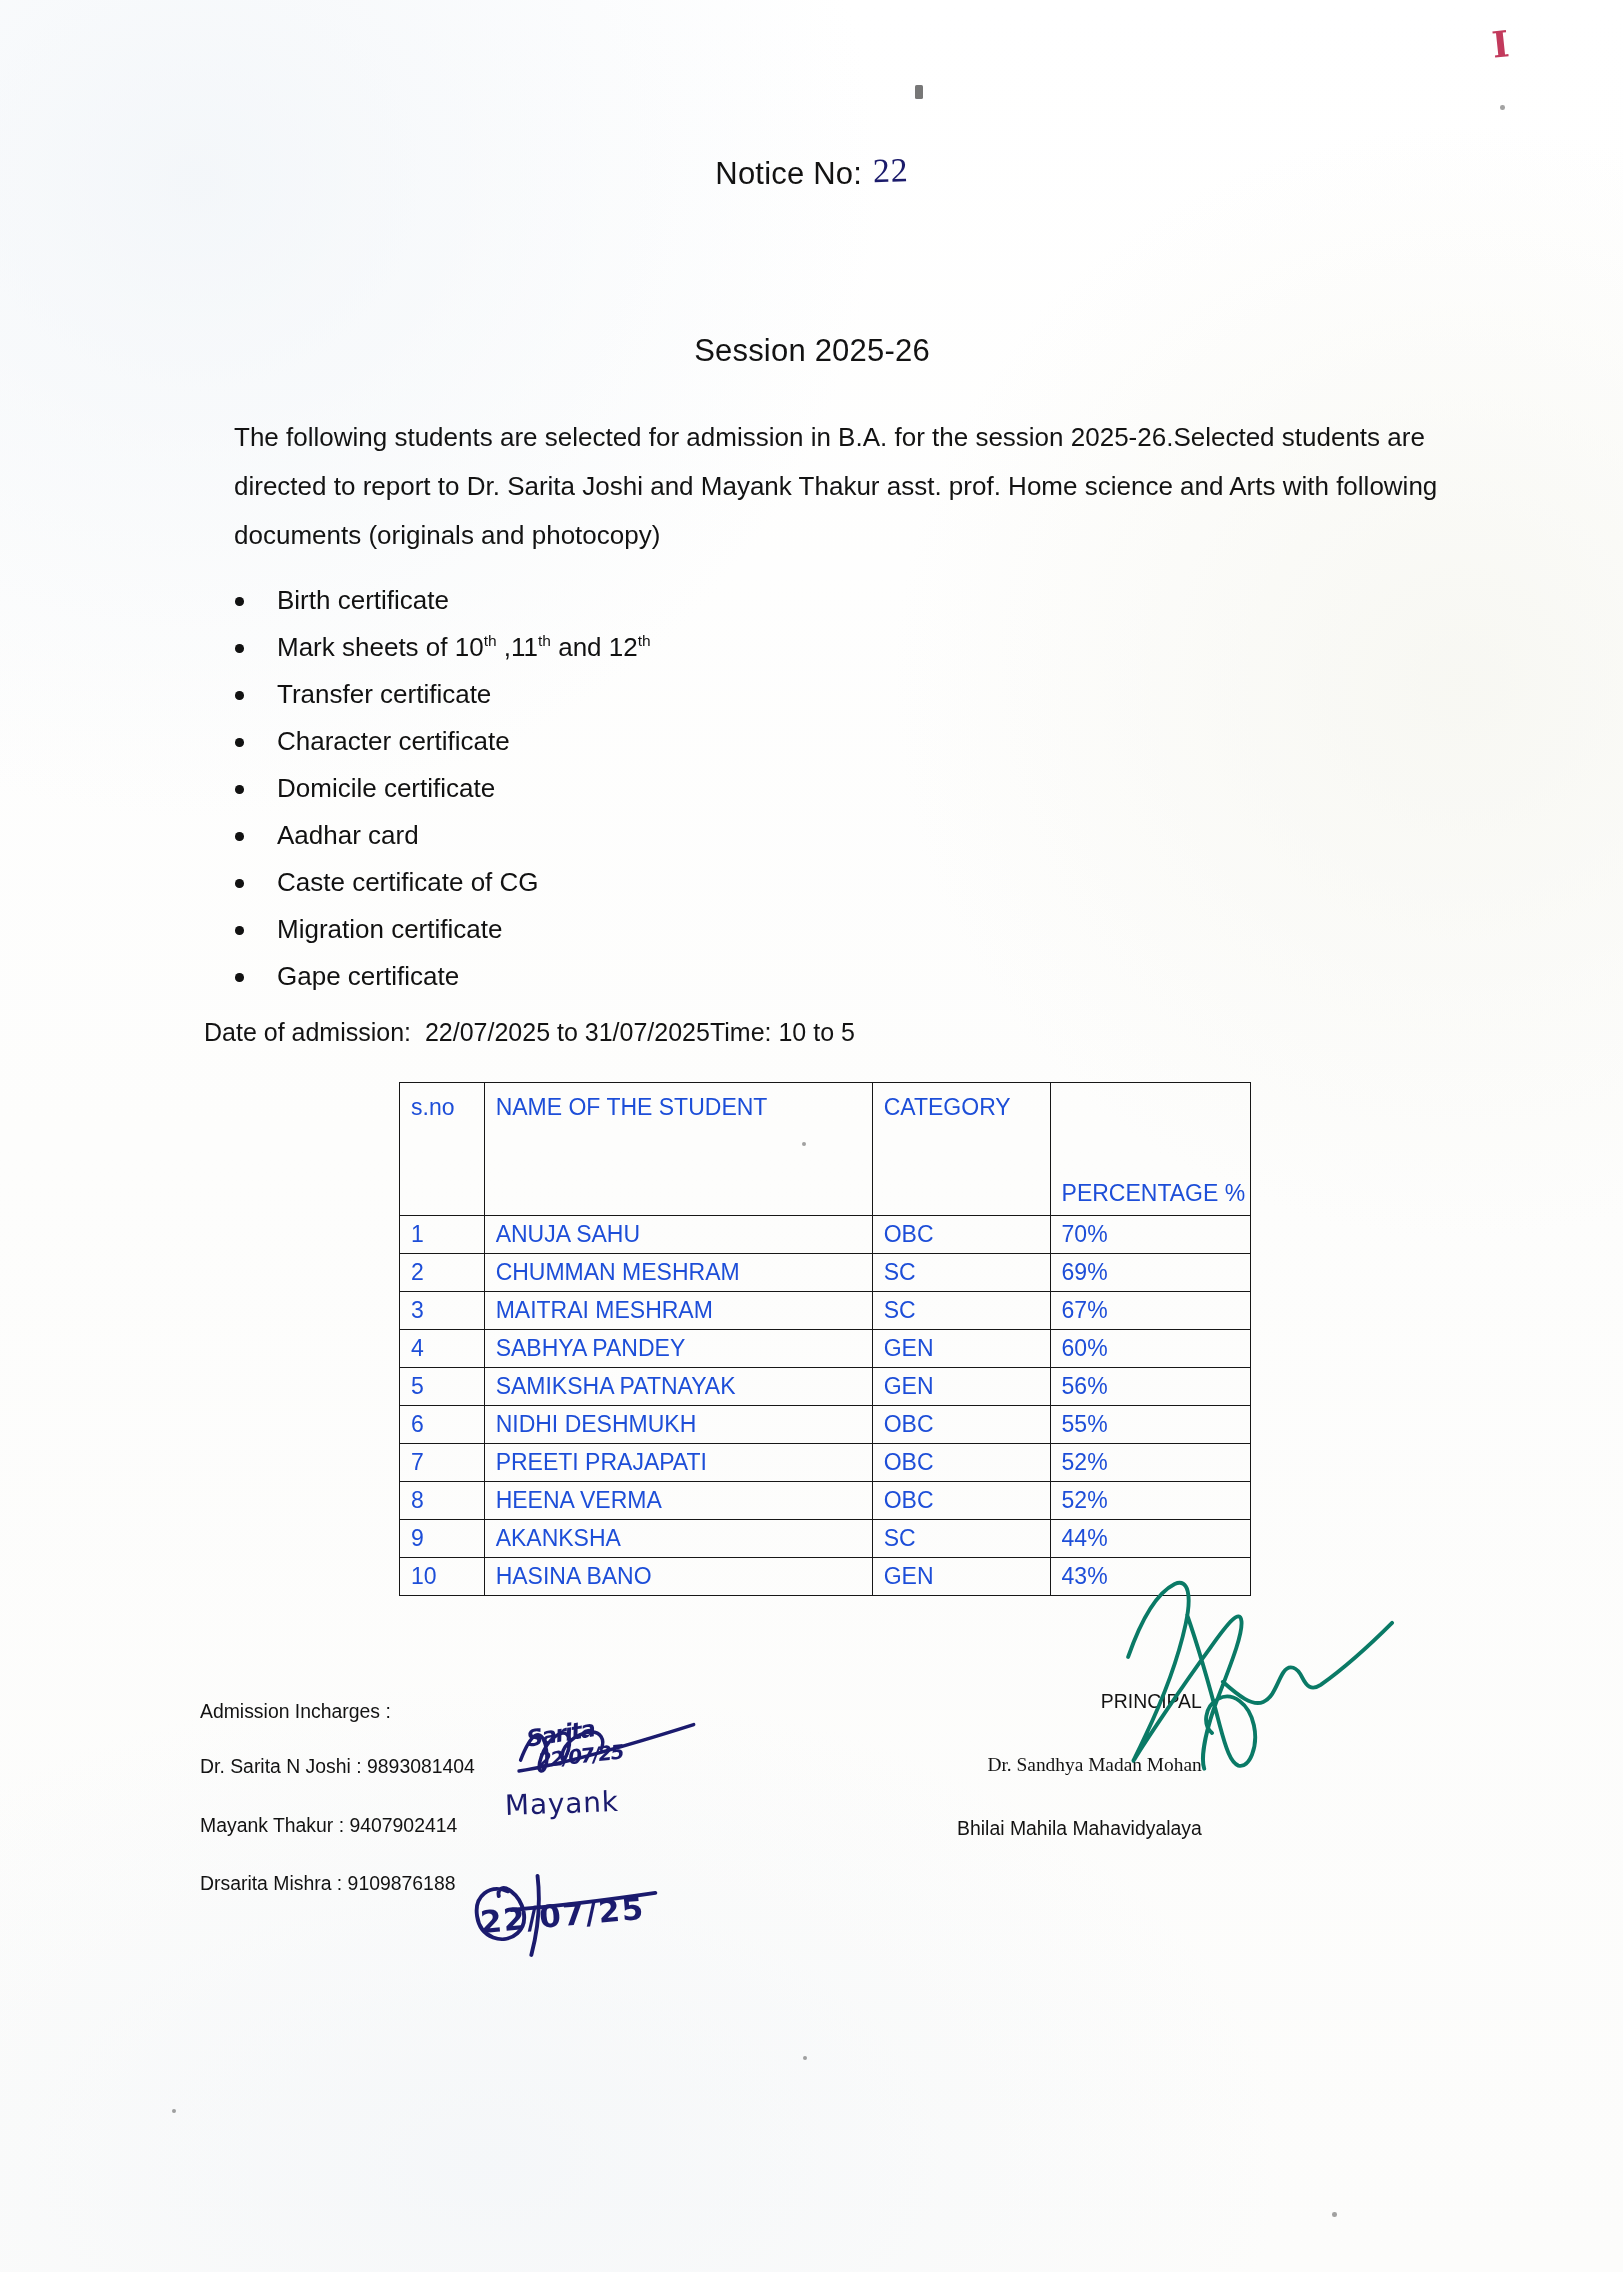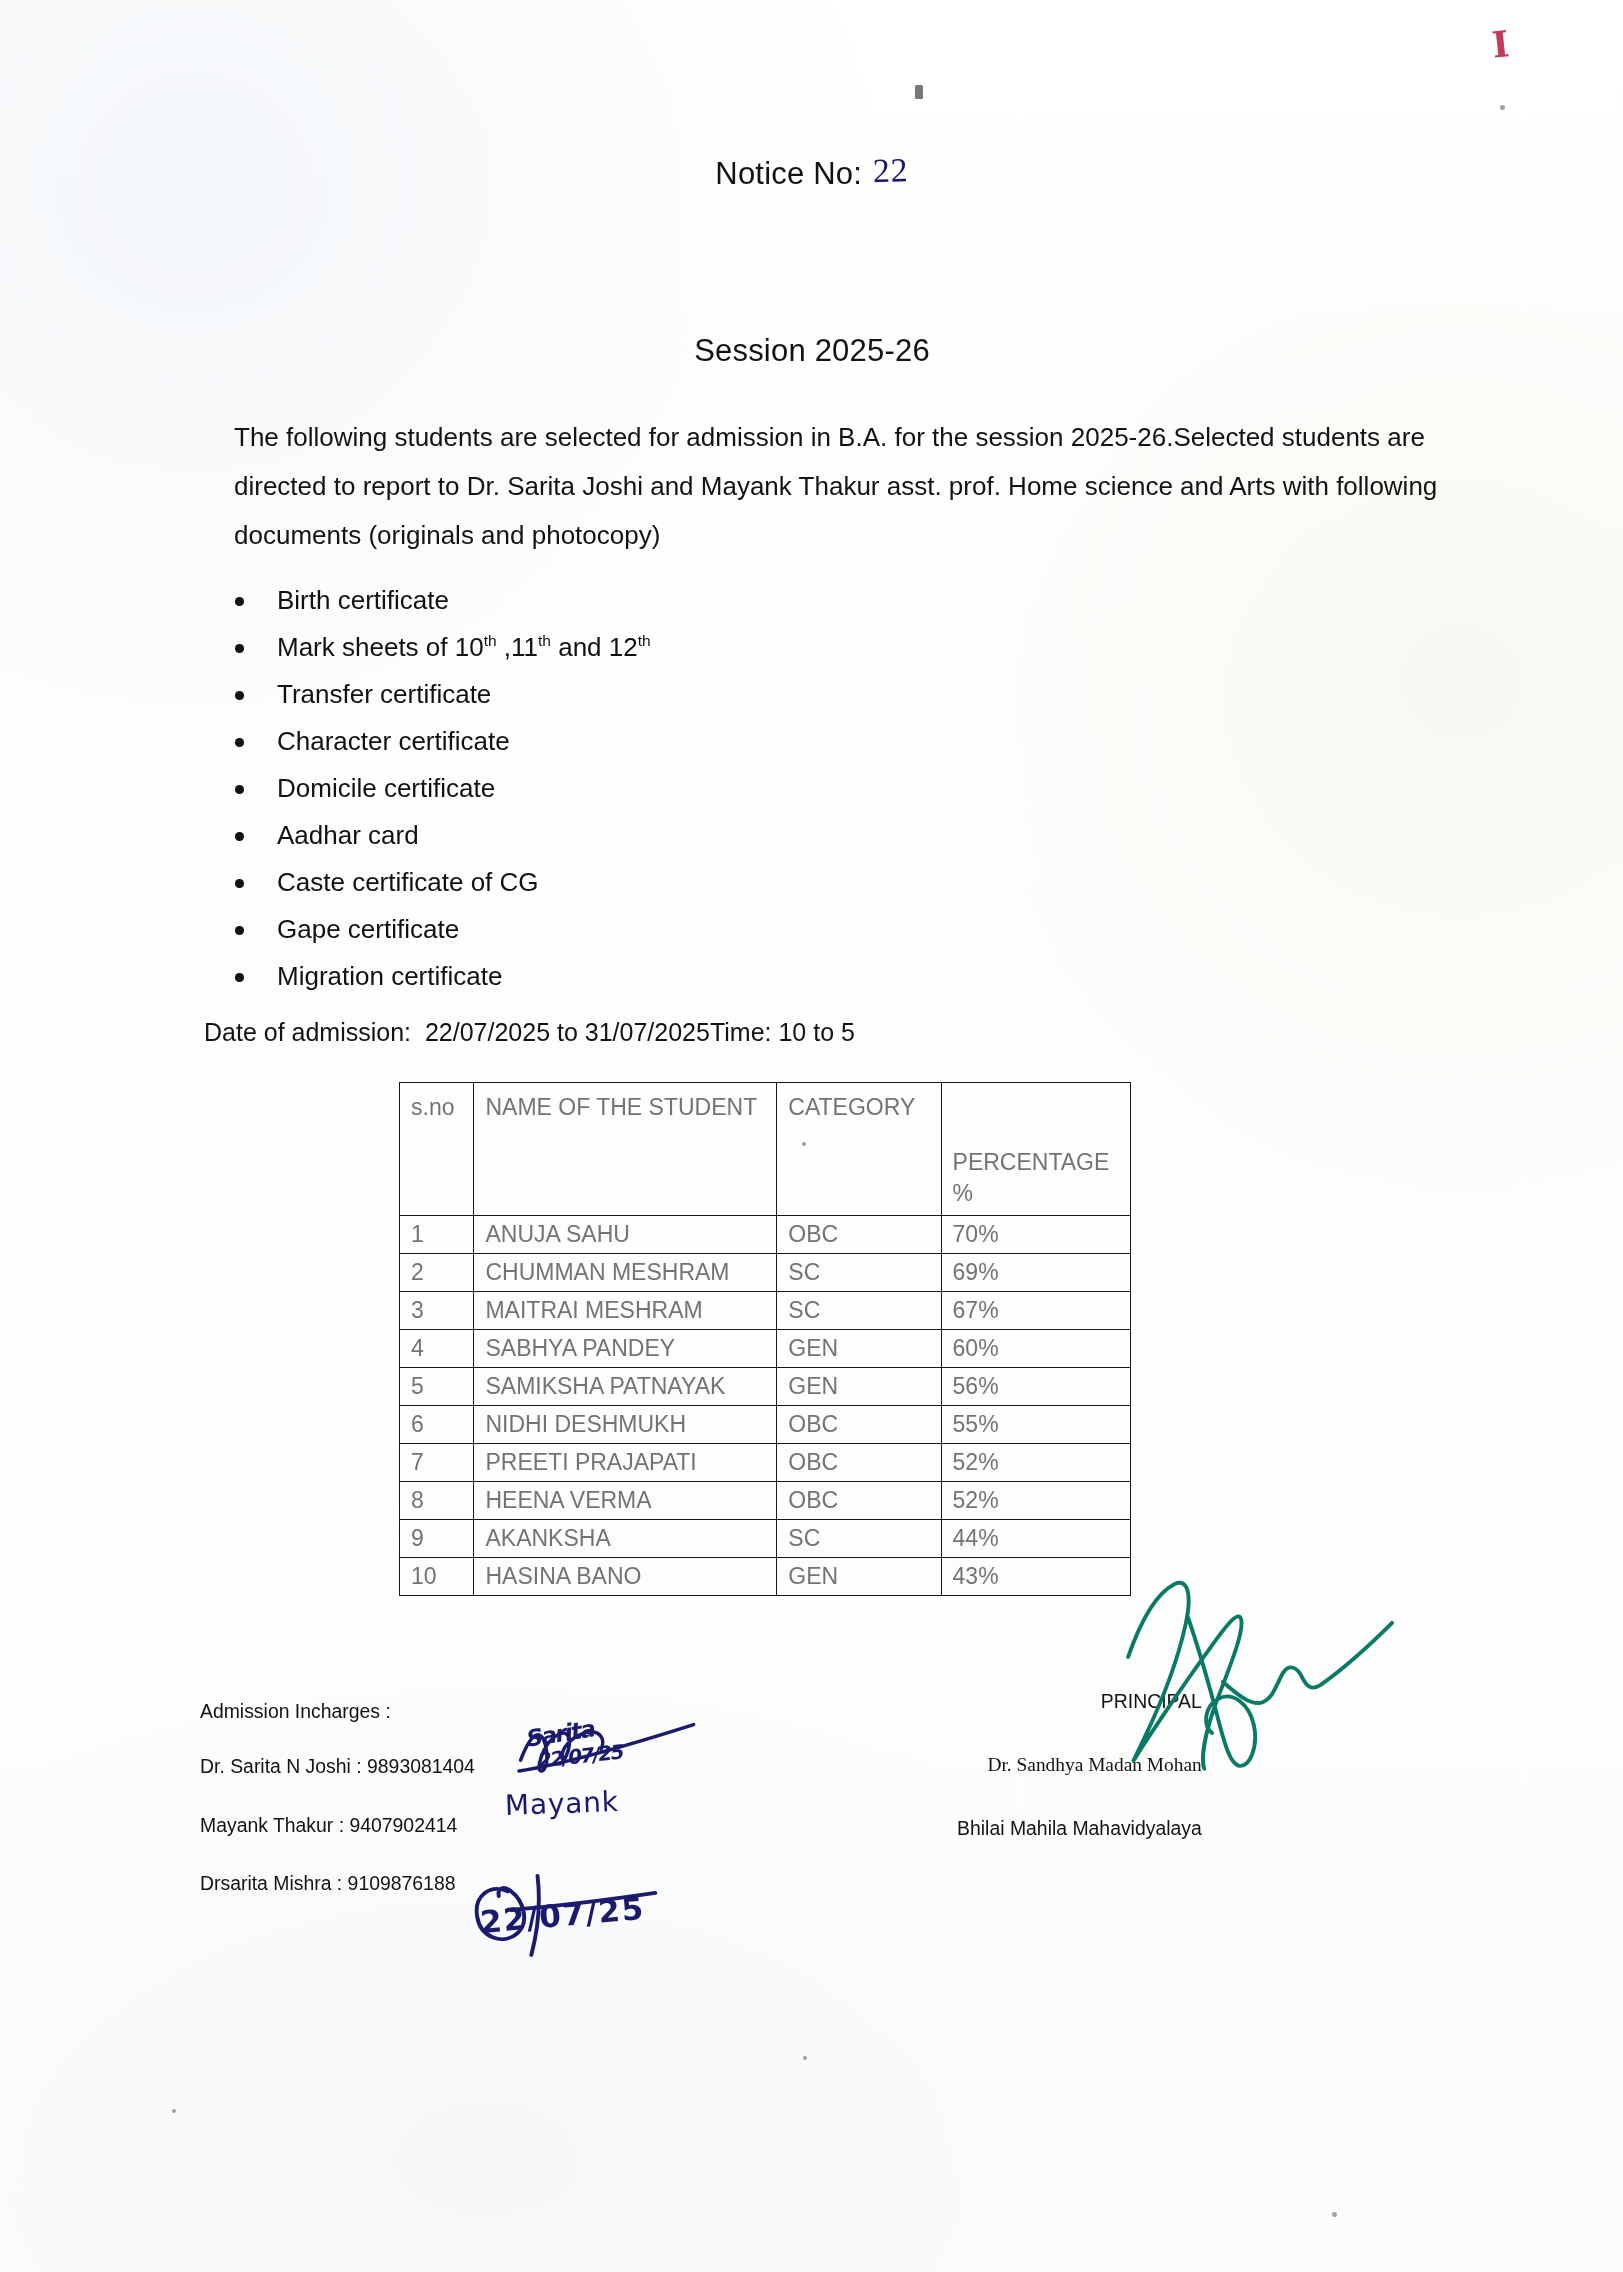--- a/index.html
+++ b/index.html
@@ -110,24 +110,24 @@
     font-size: 25px;
     color: #131313;
     white-space: pre;
   }
 
   
   #students-table {
     position: absolute;
     left: 399px;
     top: 1082px;
-    width: 732px;
+    width: 852px;
     border-collapse: collapse;
     font-size: 23px;
-    color: #737373;
+    color: #1d4ed8;
     background: transparent;
   }
   #students-table th,
   #students-table td {
     border: 1.6px solid #171717;
     padding: 0 0 0 11px;
     text-align: left;
     font-weight: normal;
     vertical-align: middle;
   }
@@ -241,22 +241,22 @@
   <div id="intro">The following students are selected for admission in B.A. for the session 2025-26.Selected students are directed to report to Dr. Sarita Joshi and Mayank Thakur asst. prof. Home science and Arts with following documents (originals and photocopy)</div>
 
   <ul id="docs-list">
     <li><span>Birth certificate</span></li>
     <li>Mark sheets of 10<sup>th</sup> ,11<sup>th</sup> and 12<sup>th</sup></li>
     <li><span>Transfer certificate</span></li>
     <li><span>Character certificate</span></li>
     <li><span>Domicile certificate</span></li>
     <li><span>Aadhar card</span></li>
     <li><span>Caste certificate of CG</span></li>
+    <li><span>Migration certificate</span></li>
     <li><span>Gape certificate</span></li>
-    <li><span>Migration certificate</span></li>
   </ul>
 
   <div id="admission-date">Date of admission:  22/07/2025 to 31/07/2025Time: 10 to 5</div>
 
   <table id="students-table">
     <thead>
       <tr>
         <th class="col-sno">s.no</th>
         <th class="col-name">NAME OF THE STUDENT</th>
         <th class="col-cat">CATEGORY</th>

